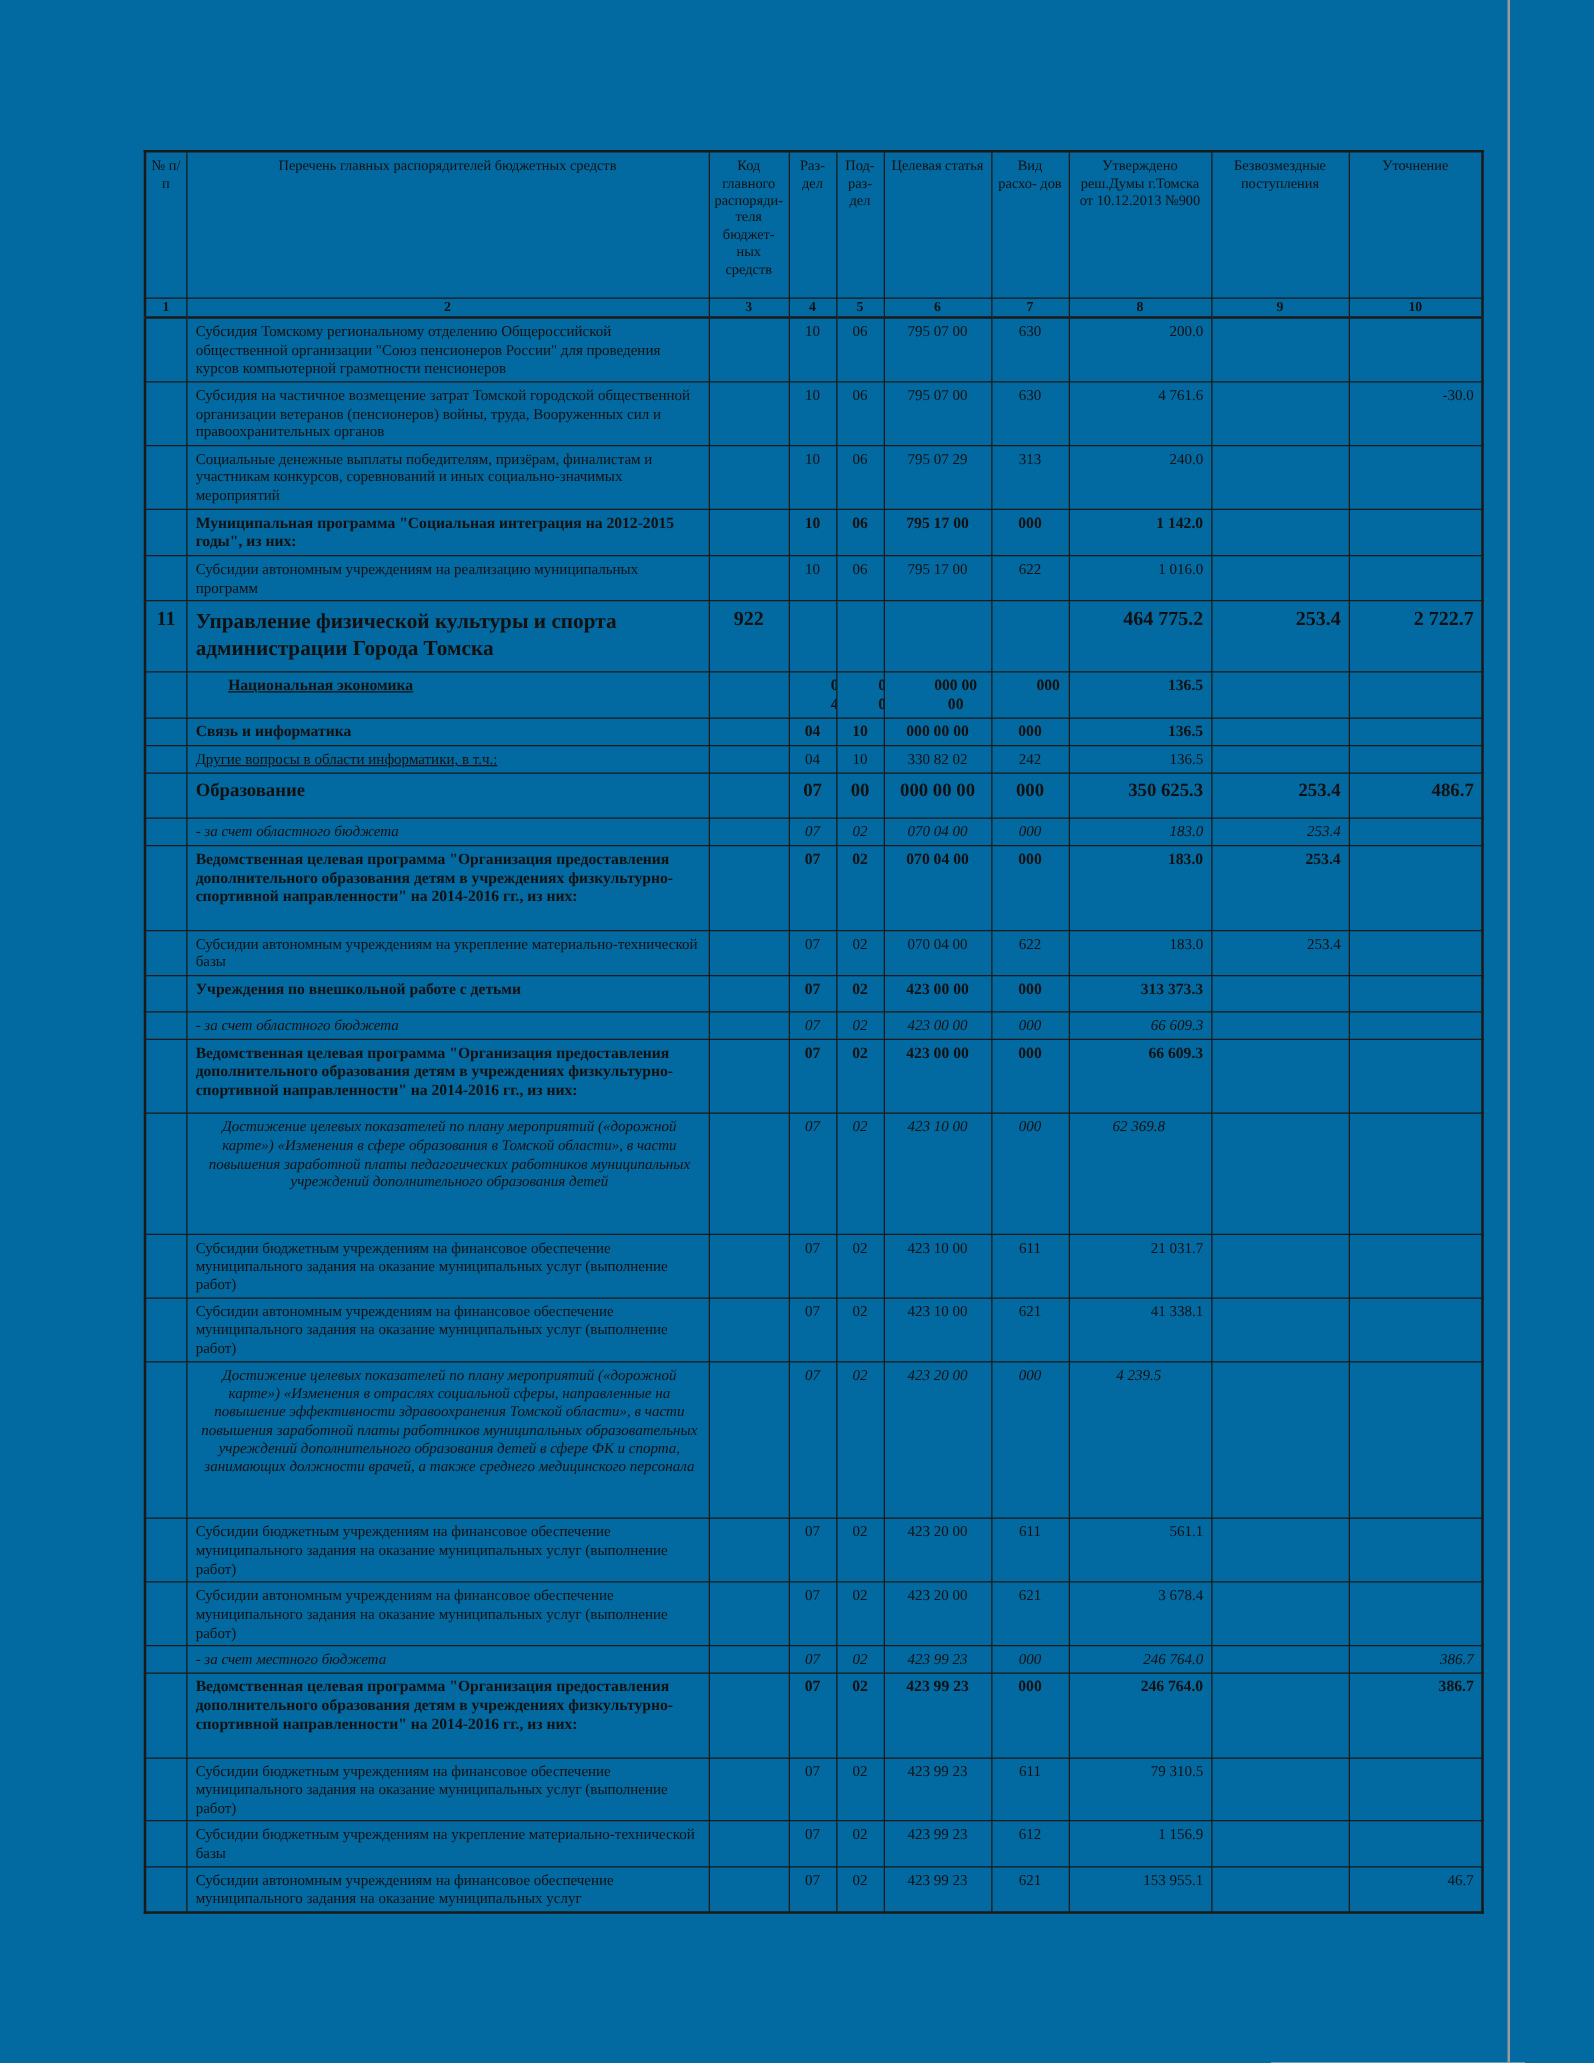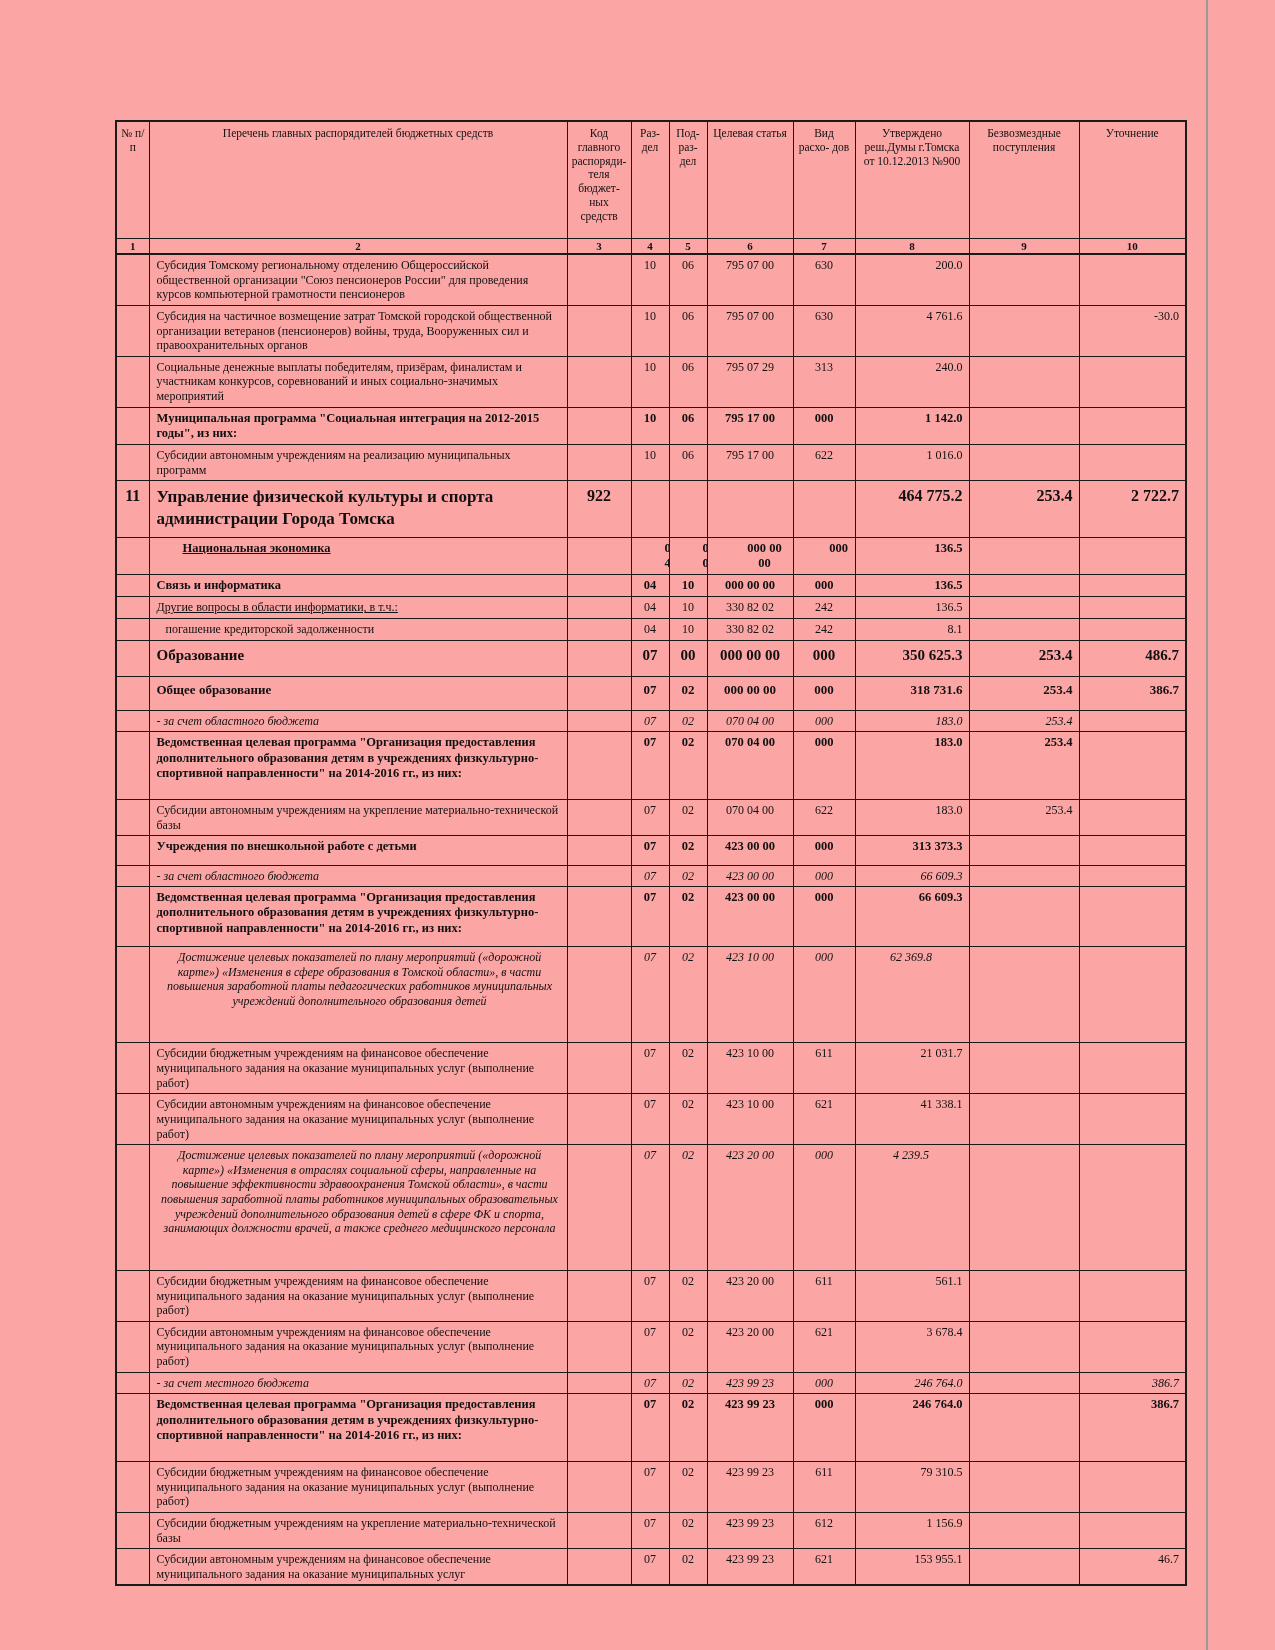--- a/index.html
+++ b/index.html
@@ -13,21 +13,21 @@
     overflow: hidden;
     position: relative;
     font-family: "Liberation Serif", "DejaVu Serif", serif;
     color: #111;
   }
   .page {
     position: absolute;
     left: 0; top: 0;
     width: 1275px;
     height: 1650px;
-    background: #fca5a5;
+    background: #0369a1;
   }
   .scan-edge {
     position: absolute;
     top: 0;
     left: 1206px;
     width: 2px;
     height: 1650px;
     background: #9a9a9a;
   }
   table.budget-table {
@@ -248,55 +248,31 @@
           <td class="c-name">Другие вопросы в области информатики, в т.ч.:</td>
           <td class="c-center"></td>
           <td class="c-center">04</td>
           <td class="c-center">10</td>
           <td class="c-center">330 82 02</td>
           <td class="c-center">242</td>
           <td class="c-amount">136.5</td>
           <td class="c-amount"></td>
           <td class="c-amount"></td>
         </tr>
-        <tr class="indent">
-          <td class="c-center"></td>
-          <td class="c-name">погашение кредиторской задолженности</td>
-          <td class="c-center"></td>
-          <td class="c-center">04</td>
-          <td class="c-center">10</td>
-          <td class="c-center">330 82 02</td>
-          <td class="c-center">242</td>
-          <td class="c-amount">8.1</td>
-          <td class="c-amount"></td>
-          <td class="c-amount"></td>
-        </tr>
         <tr class="section">
           <td class="c-center"></td>
           <td class="c-name">Образование</td>
           <td class="c-center"></td>
           <td class="c-center">07</td>
           <td class="c-center">00</td>
           <td class="c-center">000 00 00</td>
           <td class="c-center">000</td>
           <td class="c-amount">350 625.3</td>
           <td class="c-amount">253.4</td>
           <td class="c-amount">486.7</td>
-        </tr>
-        <tr class="subsection">
-          <td class="c-center"></td>
-          <td class="c-name">Общее образование</td>
-          <td class="c-center"></td>
-          <td class="c-center">07</td>
-          <td class="c-center">02</td>
-          <td class="c-center">000 00 00</td>
-          <td class="c-center">000</td>
-          <td class="c-amount">318 731.6</td>
-          <td class="c-amount">253.4</td>
-          <td class="c-amount">386.7</td>
         </tr>
         <tr class="italic">
           <td class="c-center"></td>
           <td class="c-name">- за счет областного бюджета</td>
           <td class="c-center"></td>
           <td class="c-center">07</td>
           <td class="c-center">02</td>
           <td class="c-center">070 04 00</td>
           <td class="c-center">000</td>
           <td class="c-amount">183.0</td>

